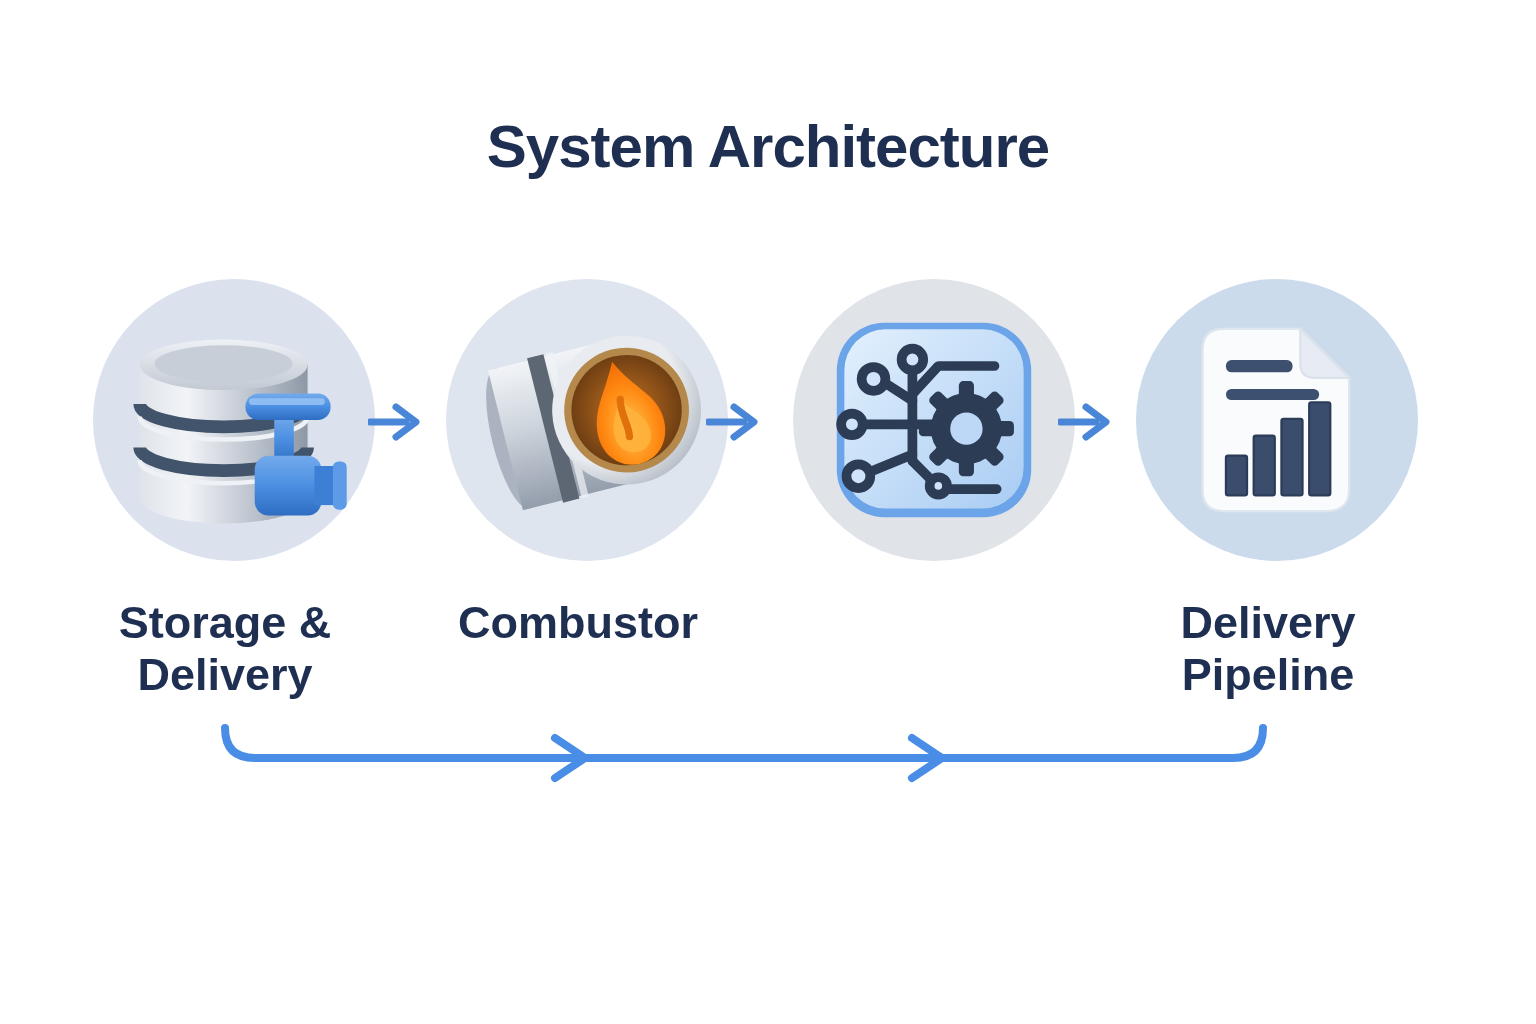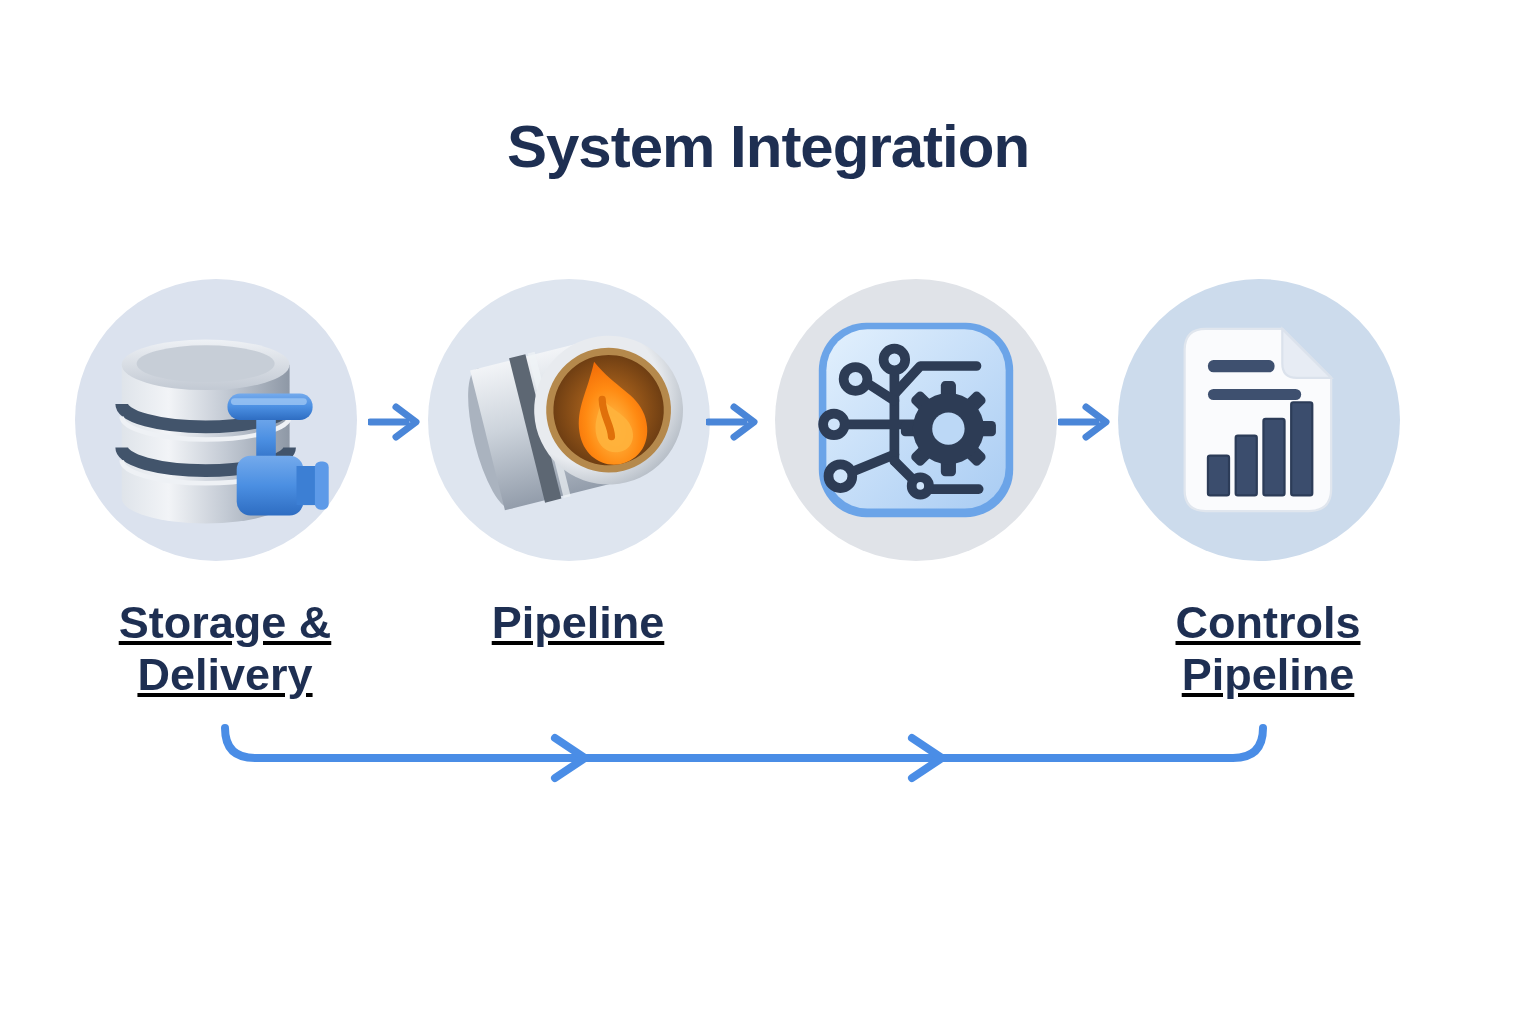--- a/index.html
+++ b/index.html
@@ -21,22 +21,21 @@
     font-weight:700;
     letter-spacing:-1px;
     color:var(--ink);
   }
   .stage{
     position:absolute;
     top:279px;
     width:300px;
     display:flex;
     flex-direction:column;
-    align-items:flex-start;
-    text-decoration:underline;
+    align-items:flex-end;
   }
   .bubble{
     width:282px;height:282px;
     border-radius:50%;
     display:flex;align-items:center;justify-content:center;
     flex:0 0 auto;
   }
   .bubble svg{display:block;}
   .stage-label{
     margin-top:36px;
@@ -48,21 +47,21 @@
     width:300px;
   }
   .stage-arrow{position:absolute;top:402px;}
   .flow-line{position:absolute;left:200px;top:706px;}
 </style>
 </head>
 <body>
 
 <div class="canvas">
 
-  <div class="title">System Integration</div>
+  <div class="title">System Architecture</div>
 
   <div class="stage" style="left:75px">
     <div class="bubble" style="background:var(--circle1)">
       <span>
         <svg width="230" height="230" viewBox="0 0 200 200">
           <defs>
             <linearGradient id="silverH" x1="0" y1="0" x2="1" y2="0">
               <stop offset="0" stop-color="#dfe4ea"></stop>
                 <stop offset="0.28" stop-color="#f2f4f7"></stop>
               <stop offset="0.62" stop-color="#c3cad4"></stop>
@@ -141,21 +140,21 @@
             <circle cx="134" cy="100" r="62" fill="url(#ringG)"></circle>
             <circle cx="134" cy="100" r="52" fill="#b5894c"></circle>
             <circle cx="134" cy="100" r="46" fill="url(#cavityG)"></circle>
             <path d="M132,58 C120,82 108,92 106,112 C104,132 118,146 134,146 C152,146 164,131 162,111 C160,92 144,84 132,58 Z" fill="url(#flameG)"></path>
             <path d="M131,90 C124,102 119,108 119,119 C119,129 126,136 135,136 C144,136 150,129 149,119 C148,108 138,102 131,90 Z" fill="#ffb23c" opacity="0.9"></path>
             <path d="M131,90 C128,104 133,112 131,122" fill="none" stroke="#e0700a" stroke-width="6" stroke-linecap="round"></path>
           </g>
         </svg>
       </span>
     </div>
-    <div class="stage-label">Pipeline</div>
+    <div class="stage-label">Combustor</div>
   </div>
 
   <span class="stage-arrow" style="left:706px">
     <svg width="56" height="40" viewBox="0 0 56 40">
       <path d="M2,20 H38" stroke="var(--arrow)" stroke-width="7" stroke-linecap="round" fill="none"></path>
       <path d="M28,5 L48,20 L28,35" stroke="var(--arrow)" stroke-width="7" stroke-linecap="round" stroke-linejoin="round" fill="none"></path>
     </svg>
   </span>
 
   <div class="stage" style="left:775px">
@@ -222,21 +221,21 @@
           <rect x="54" y="72" width="84" height="10" rx="5" fill="#3e506f"></rect>
           <g fill="#3b4d6d" stroke="#2c3c58" stroke-width="2">
             <rect x="54" y="132" width="19" height="36" rx="2"></rect>
             <rect x="79" y="114" width="19" height="54" rx="2"></rect>
             <rect x="104" y="99" width="19" height="69" rx="2"></rect>
             <rect x="129" y="84" width="19" height="84" rx="2"></rect>
           </g>
         </svg>
       </span>
     </div>
-    <div class="stage-label">Controls Pipeline</div>
+    <div class="stage-label">Delivery Pipeline</div>
   </div>
 
   <span class="flow-line">
     <svg width="1100" height="80" viewBox="0 0 1100 80">
       <path d="M25,22 Q25,52 55,52 H1033 Q1063,52 1063,22" fill="none" stroke="var(--flow)" stroke-width="8" stroke-linecap="round"></path>
       <path d="M355,32 L385,52 L355,72" fill="none" stroke="var(--flow)" stroke-width="8" stroke-linecap="round" stroke-linejoin="round"></path>
       <path d="M712,32 L742,52 L712,72" fill="none" stroke="var(--flow)" stroke-width="8" stroke-linecap="round" stroke-linejoin="round"></path>
     </svg>
   </span>
 

